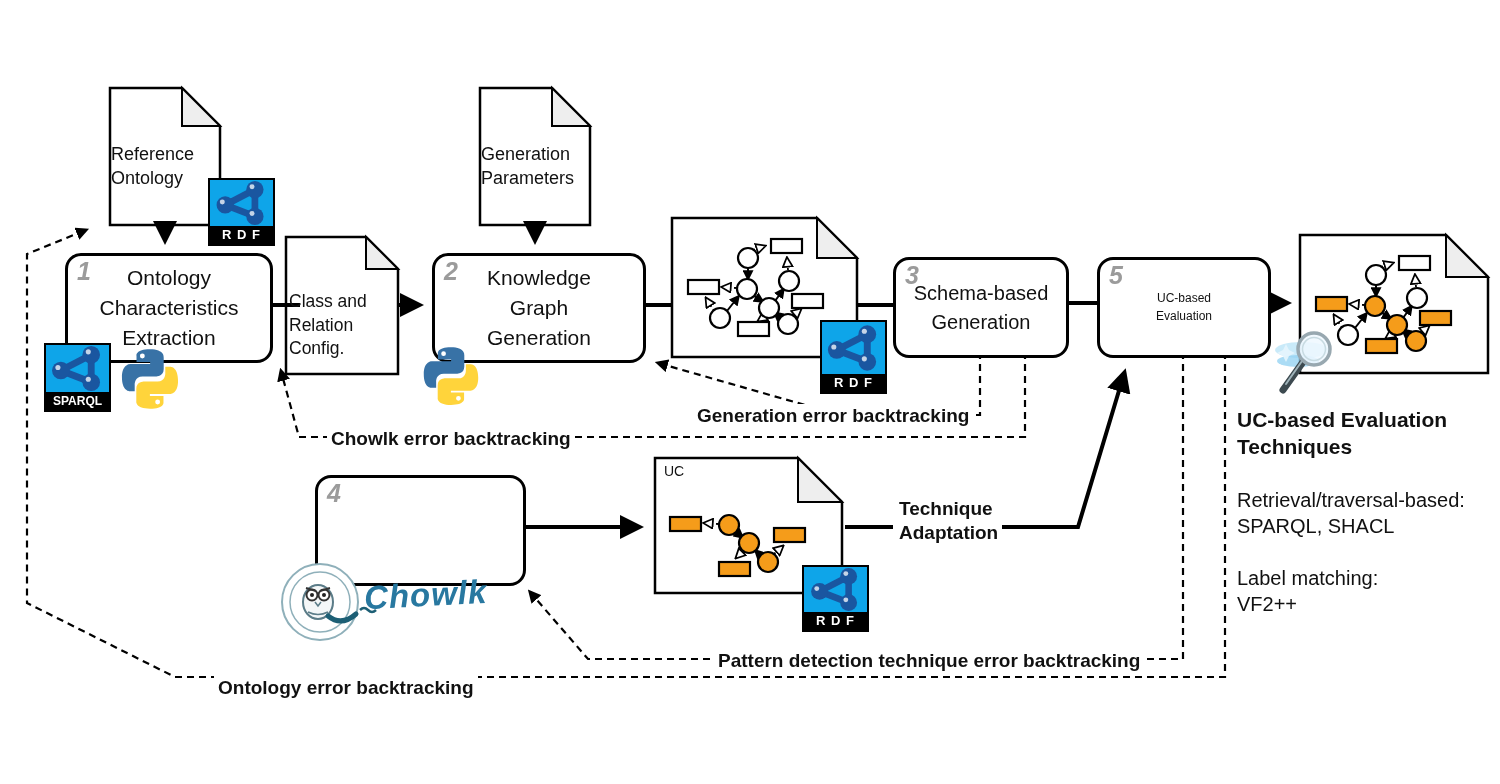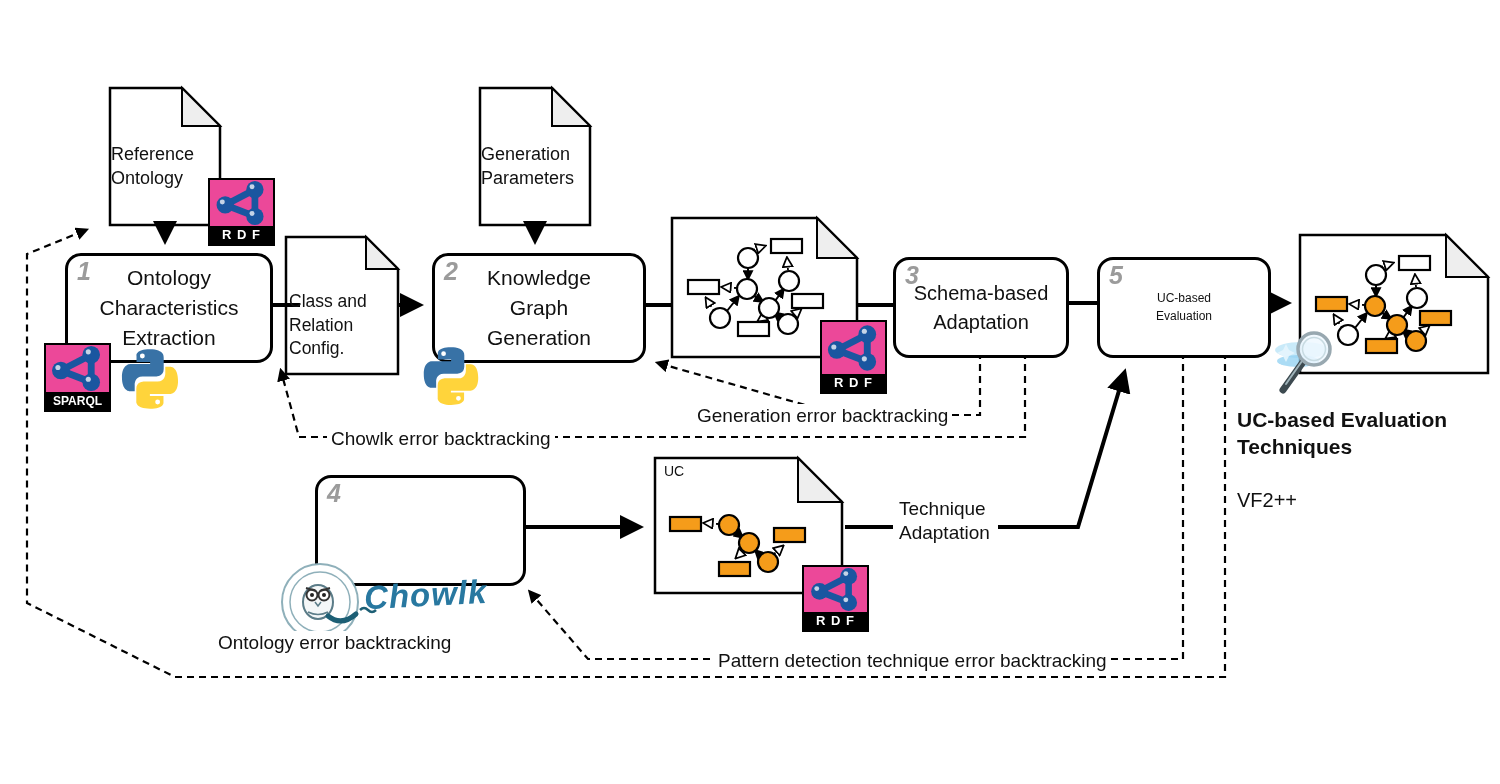--- a/index.html
+++ b/index.html
@@ -6,23 +6,23 @@
   .canvas{position:relative;width:1500px;height:784px;background:#fff;overflow:hidden;
           font-family:"Liberation Sans",sans-serif;color:#111;}
   svg{display:block;}
   .layer{position:absolute;left:0;top:0;z-index:1;}
   .stepbox{position:absolute;z-index:2;background:#fff;border:3.5px solid #000;border-radius:16px;
            display:flex;align-items:center;justify-content:center;text-align:center;}
   .stepbox .num{position:absolute;left:9px;top:1px;font-size:25px;font-weight:bold;font-style:italic;color:#9b9b9b;}
   .stepbox .lbl{white-space:pre-line;font-size:21px;line-height:1.42;}
   .doclabel{position:absolute;z-index:2;white-space:pre-line;text-align:left;font-size:18px;line-height:1.35;}
   .uclabel{position:absolute;z-index:2;font-size:14px;}
-  .edge-label{position:absolute;z-index:4;background:#fff;font-size:19px;padding:0 4px;white-space:pre-line;line-height:1.25;}
+  .edge-label{position:absolute;z-index:4;background:#fff;font-size:19px;padding:0 4px;white-space:pre-line;line-height:1.25;font-weight:bold;}
   .overlay{position:absolute;z-index:3;}
-  .badge{position:absolute;z-index:3;background:#ec4899;border:2px solid #000;box-sizing:border-box;
+  .badge{position:absolute;z-index:3;background:#0ea5e9;border:2px solid #000;box-sizing:border-box;
          display:flex;flex-direction:column;}
   .badge svg{flex:1;}
   .badge-bar{background:#000;color:#fff;text-align:center;font-weight:bold;
              font-size:13px;line-height:18px;height:18px;letter-spacing:1px;}
   .chowlk-text{position:absolute;left:86px;top:18px;z-index:3;font-size:33px;font-style:italic;
                color:#2878A0;transform:rotate(-3deg);letter-spacing:1px;font-weight:bold;}
   .sidebar{position:absolute;z-index:2;left:1237px;top:406px;width:260px;font-size:20px;line-height:1.3;}
   .sidebar .title{font-weight:bold;font-size:21px;white-space:pre-line;margin-bottom:26px;}
   .sidebar .sect{margin-bottom:26px;}
 </style>
@@ -169,21 +169,21 @@
   </div>
   <div class="stepbox" style="left:432px;top:253px;width:208px;height:104px">
     <span class="num">2</span>
     <span class="lbl">Knowledge
 Graph
 Generation</span>
   </div>
   <div class="stepbox" style="left:893px;top:257px;width:170px;height:95px">
     <span class="num">3</span>
     <span class="lbl" style="font-size:20px">Schema-based
-Adaptation</span>
+Generation</span>
   </div>
   <div class="stepbox" style="left:315px;top:475px;width:205px;height:105px">
     <span class="num">4</span>
   </div>
   <div class="stepbox" style="left:1097px;top:257px;width:168px;height:95px">
     <span class="num">5</span>
     <span class="lbl" style="font-size:12px">UC-based
 Evaluation</span>
   </div>
 
@@ -191,29 +191,34 @@
 Ontology</div>
   <div class="doclabel" style="left:481px;top:142px;width:104px">Generation
 Parameters</div>
   <div class="doclabel" style="left:289px;top:290px;width:100px;font-size:17.5px">Class and
 Relation
 Config.</div>
   <div class="uclabel" style="left:664px;top:463px">UC</div>
 
   <div class="edge-label" style="left:327px;top:427px">Chowlk error backtracking</div>
   <div class="edge-label" style="left:693px;top:404px">Generation error backtracking</div>
-  <div class="edge-label" style="left:214px;top:631px">Ontology error backtracking</div>
+  <div class="edge-label" style="left:214px;top:676px">Ontology error backtracking</div>
   <div class="edge-label" style="left:714px;top:649px">Pattern detection technique error backtracking</div>
   <div class="edge-label" style="left:895px;top:497px">Technique
 Adaptation</div>
 
   <div class="sidebar">
     <div class="title">UC-based Evaluation
 Techniques</div>
     <div class="sect">
+      <div>Retrieval/traversal-based:</div>
+      <div>SPARQL, SHACL</div>
+    </div>
+    <div class="sect">
+      <div>Label matching:</div>
       <div>VF2++</div>
     </div>
   </div>
 
   <div class="badge" style="left:44px;top:343px;width:67px;height:69px">
     <svg viewBox="0 0 64 48">
       <g stroke="#1A56A0" stroke-width="7">
           <line x1="15" y1="26" x2="46" y2="10"></line>
           <line x1="15" y1="26" x2="46" y2="38"></line>
           <line x1="46" y1="10" x2="46" y2="38"></line>

